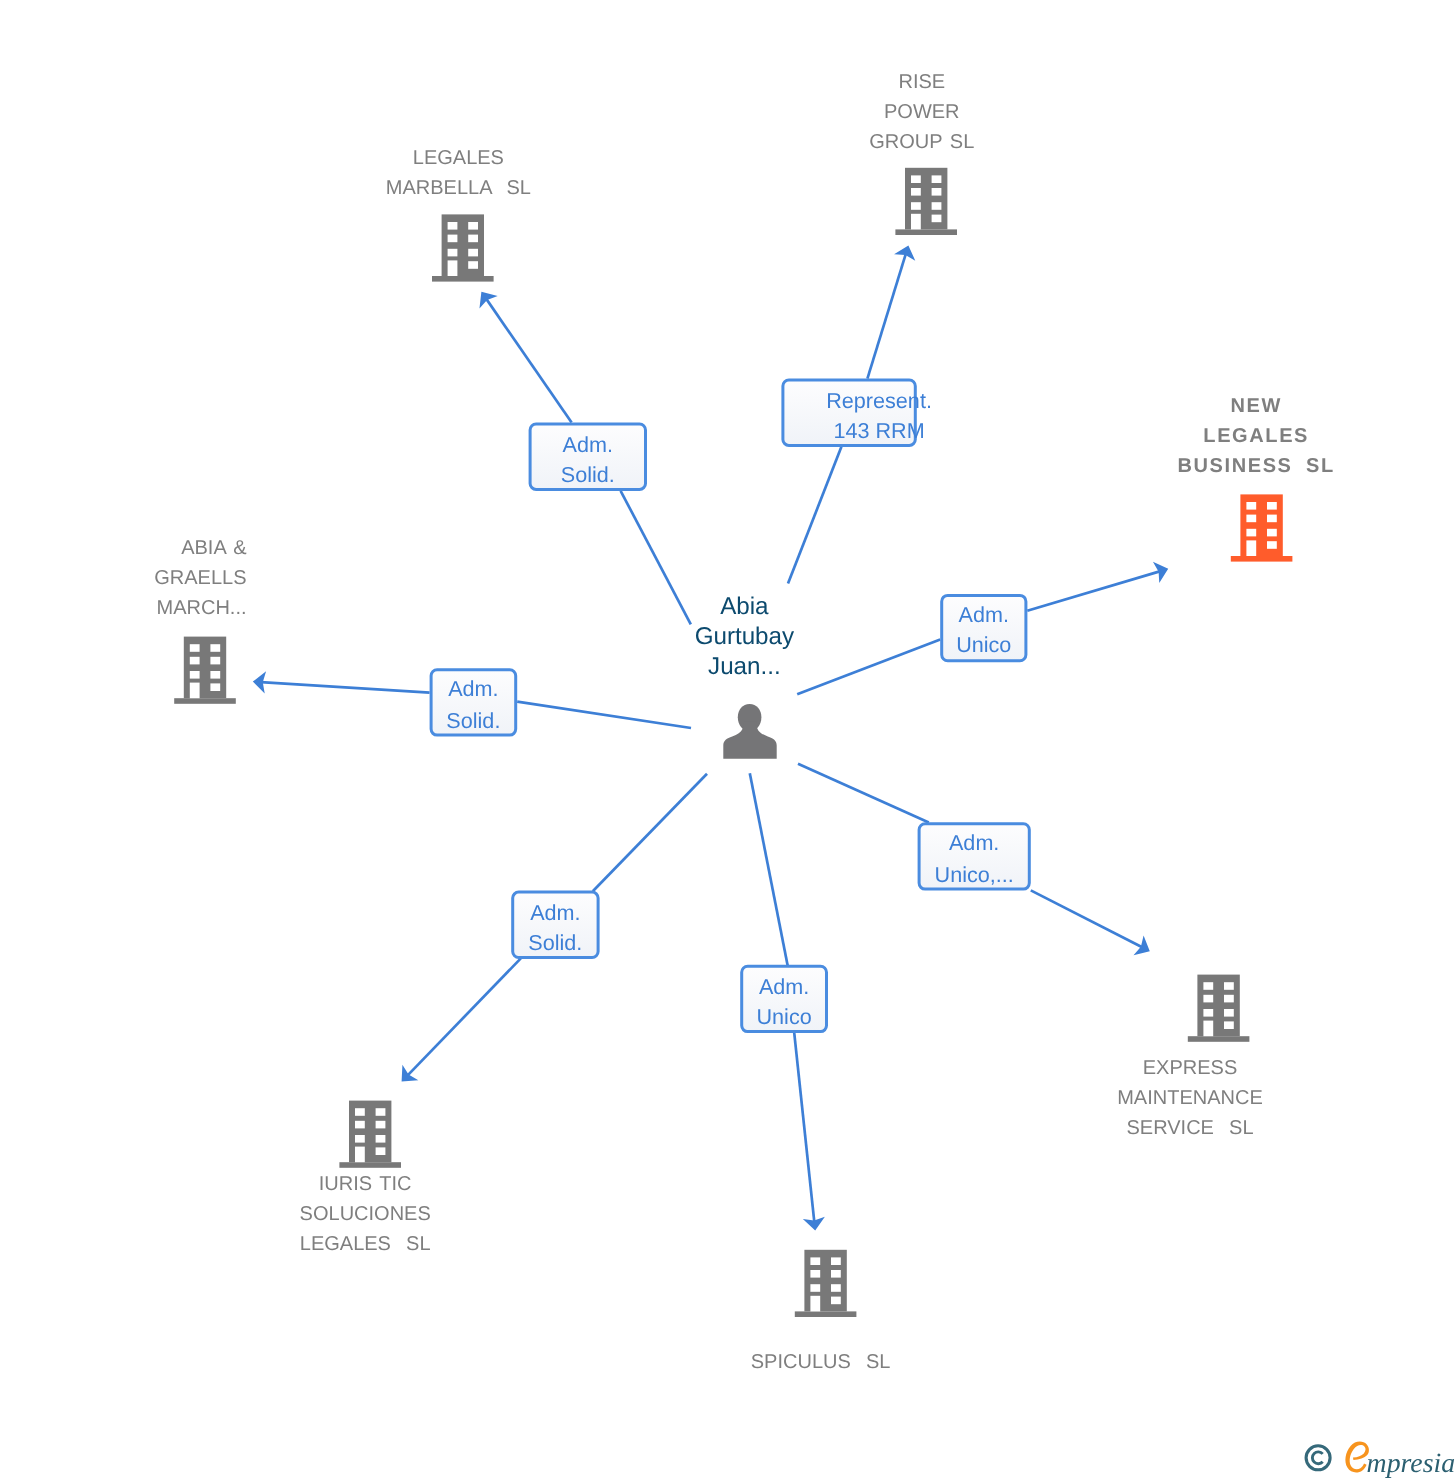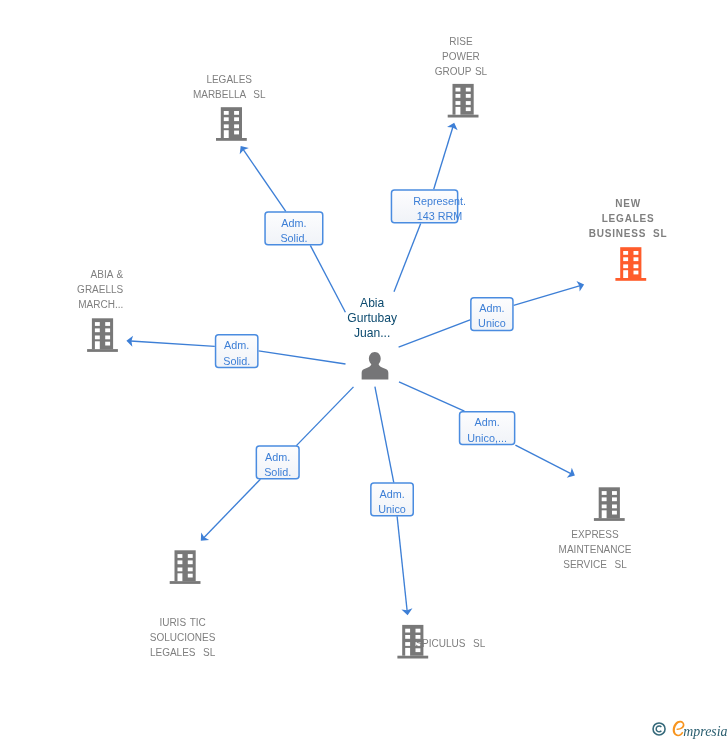--- a/index.html
+++ b/index.html
@@ -255,22 +255,22 @@
         <div>Unico</div>
       </div>
       <div class="edge-label" style="left: 487.1px; top: 428.2px; width: 56.6px; height: 34.2px;">
         <div>Adm.</div>
         <div>Unico,...</div>
       </div>
       <div class="node-label" style="left: 229.2px; top: 71.5px; color: rgb(127, 127, 127);"><div>LEGALES</div><div>MARBELLA  SL</div></div>
       <div class="node-label" style="left: 460.9px; top: 33.5px; color: rgb(127, 127, 127);"><div>RISE</div><div>POWER</div><div>GROUP SL</div></div>
       <div class="node-label bold" style="left: 628.1px; top: 195.6px; color: rgb(127, 127, 127);"><div>NEW</div><div>LEGALES</div><div>BUSINESS  SL</div></div>
       <div class="node-label" style="left: 100.2px; top: 267px; color: rgb(127, 127, 127); text-align: right;"><div>ABIA &amp;</div><div>GRAELLS</div><div>MARCH...</div></div>
-      <div class="node-label" style="left: 182.6px; top: 615px; color: rgb(127, 127, 127);"><div>IURIS TIC</div><div>SOLUCIONES</div><div>LEGALES  SL</div></div>
-      <div class="node-label" style="left: 410.3px; top: 636px; color: rgb(127, 127, 127); margin-left: 40px;"><div>SPICULUS  SL</div></div>
+      <div class="node-label" style="left: 182.6px; top: 585px; color: rgb(127, 127, 127);"><div>IURIS TIC</div><div>SOLUCIONES</div><div>LEGALES  SL</div></div>
+      <div class="node-label" style="left: 410.3px; top: 674px; color: rgb(127, 127, 127);"><div>SPICULUS  SL</div></div>
       <div class="node-label" style="left: 583px; top: 526.5px; color: rgb(127, 127, 127); margin-left: 12px;"><div>EXPRESS</div><div>MAINTENANCE</div><div>SERVICE  SL</div></div>
       <div class="node-label center" style="left: 372.2px; top: 296px; color: #0c4a6e;"><div>Abia</div><div>Gurtubay</div><div>Juan...</div></div>
     </div>
 
   <svg class="wm" viewBox="0 0 82 26">
     <g>
       <circle cx="13.05" cy="14.9" r="6.0" fill="none" stroke="#35697a" stroke-width="1.55"></circle>
       <path d="M 15.35 12.95 A 2.95 2.95 0 1 0 15.35 16.85" fill="none" stroke="#35697a" stroke-width="1.45" stroke-linecap="butt"></path>
       <text x="13.05" y="14.9" font-size="0.01" fill="none">©</text>
     </g>

